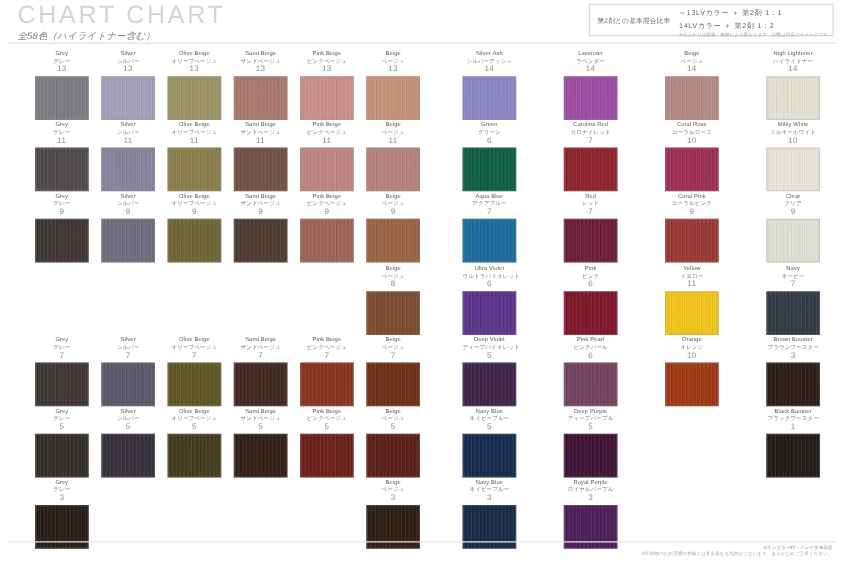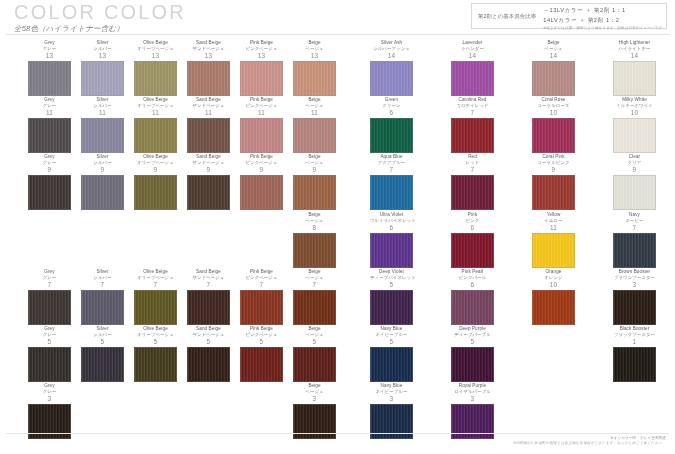--- a/index.html
+++ b/index.html
@@ -165,21 +165,21 @@
     letter-spacing: 0.1px;
   }
   .footer-line.first { color: #8e8e8e; }
 </style>
 </head>
 <body>
 
 <div id="header">
 
   <div id="title-block">
-    <div id="page-title">COLOR COLOR</div>
+    <div id="page-title">CHART CHART</div>
     <div id="page-subtitle">全58色（ハイライトナー含む）</div>
   </div>
 
   <div id="ratio-box">
     <div id="ratio-label">第2剤との基本混合比率</div>
     <div id="ratio-lines">
       <div class="ratio-line">～13LVカラー ＋ 第2剤 1：1</div>
       <div class="ratio-line">14LVカラー ＋ 第2剤 1：2</div>
     </div>
   </div>

